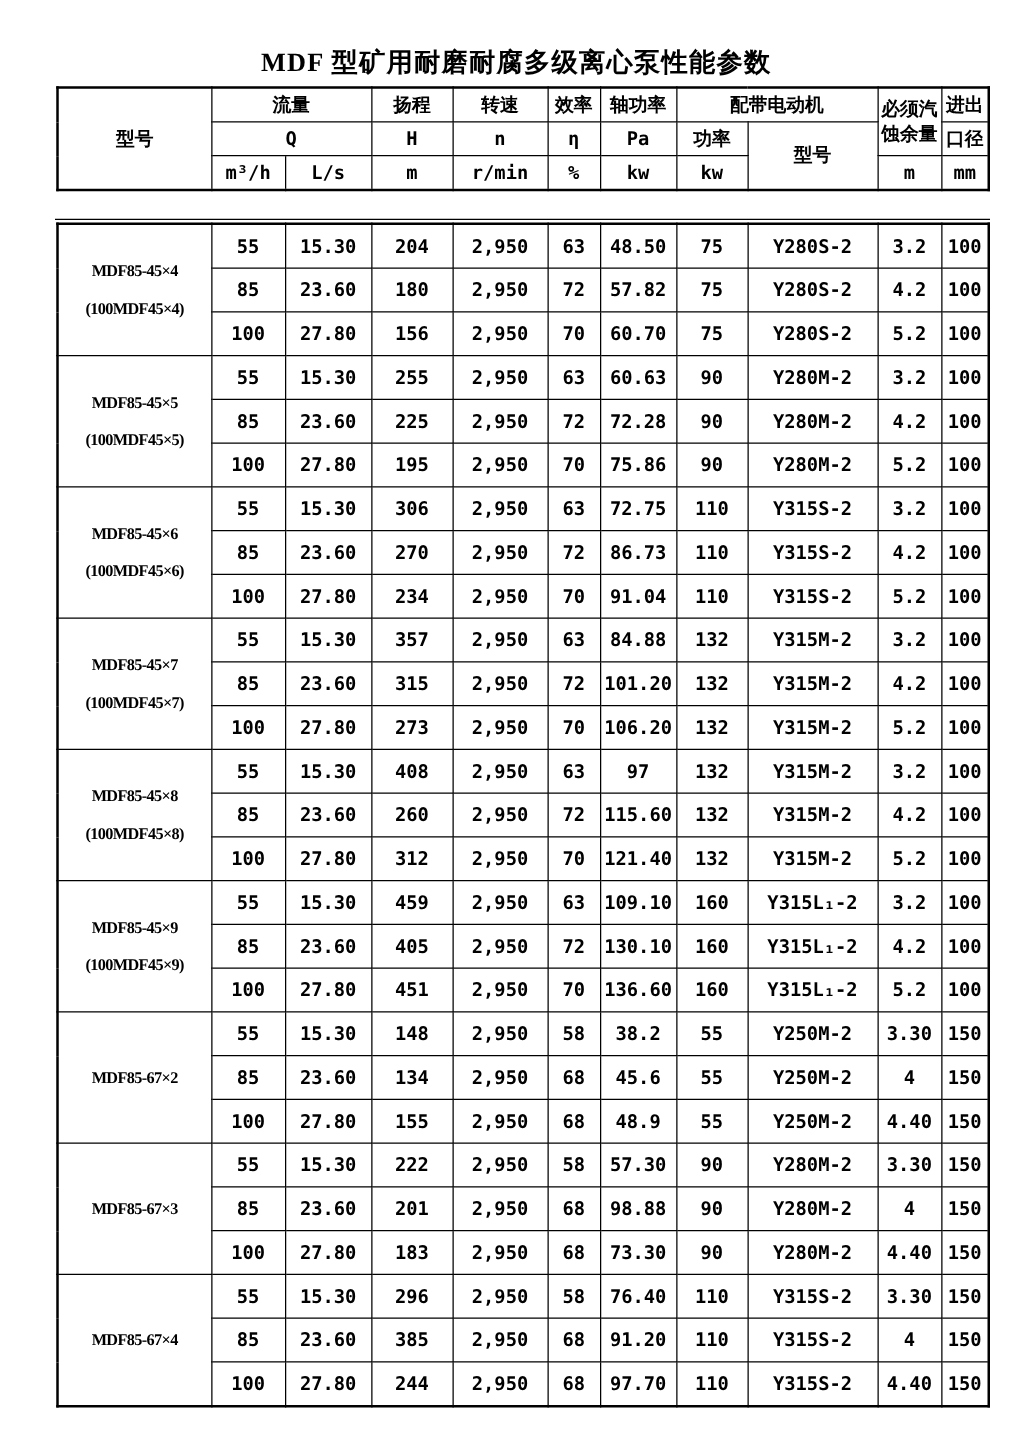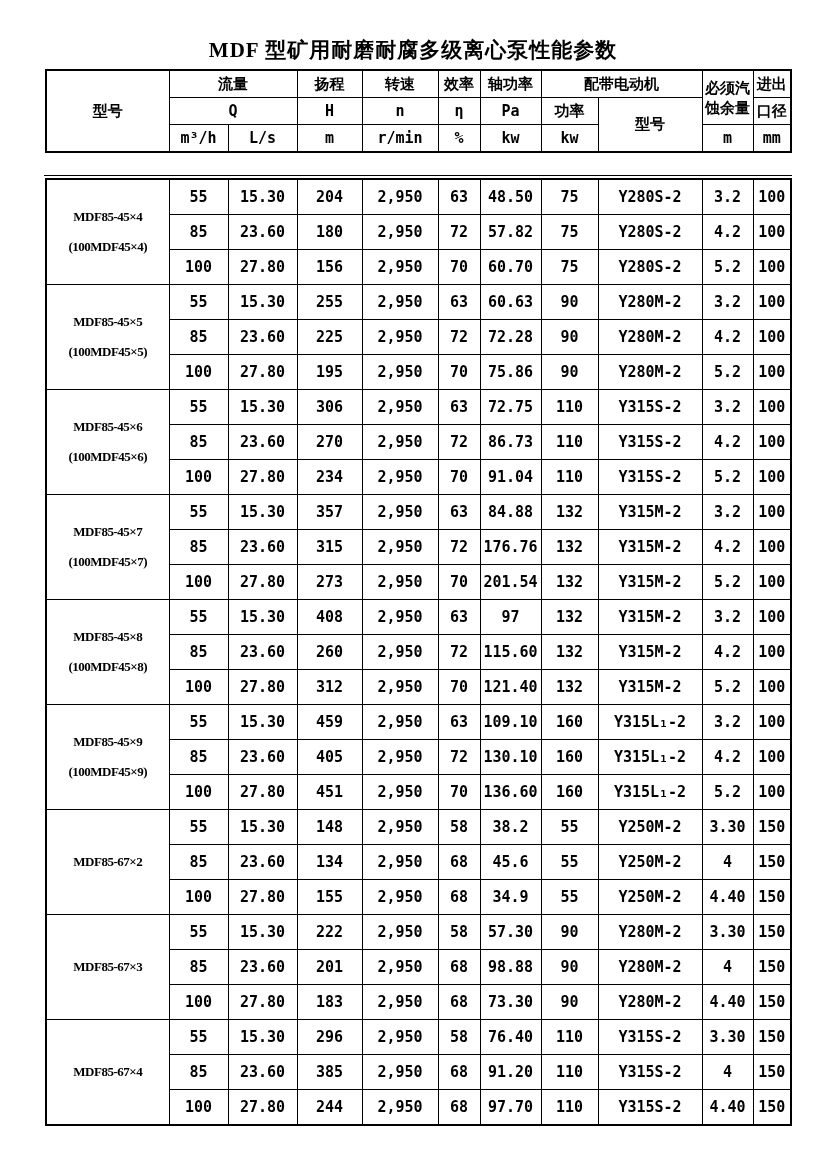--- a/index.html
+++ b/index.html
@@ -248,33 +248,33 @@
             <td>Y315M-2</td>
             <td>3.2</td>
             <td>100</td>
           </tr>
           <tr>
             <td>85</td>
             <td>23.60</td>
             <td>315</td>
             <td>2,950</td>
             <td>72</td>
-            <td>176.76</td>
+            <td>101.20</td>
             <td>132</td>
             <td>Y315M-2</td>
             <td>4.2</td>
             <td>100</td>
           </tr>
           <tr>
             <td>100</td>
             <td>27.80</td>
             <td>273</td>
             <td>2,950</td>
             <td>70</td>
-            <td>201.54</td>
+            <td>106.20</td>
             <td>132</td>
             <td>Y315M-2</td>
             <td>5.2</td>
             <td>100</td>
           </tr>
           <tr>
             <td rowspan="3" class="model-cell">
               <div>MDF85-45×8</div>
               <div>(100MDF45×8)</div>
             </td>
@@ -379,21 +379,21 @@
             <td>Y250M-2</td>
             <td>4</td>
             <td>150</td>
           </tr>
           <tr>
             <td>100</td>
             <td>27.80</td>
             <td>155</td>
             <td>2,950</td>
             <td>68</td>
-            <td>34.9</td>
+            <td>48.9</td>
             <td>55</td>
             <td>Y250M-2</td>
             <td>4.40</td>
             <td>150</td>
           </tr>
           <tr>
             <td rowspan="3" class="model-cell">
               <div>MDF85-67×3</div>
             </td>
             <td>55</td>

